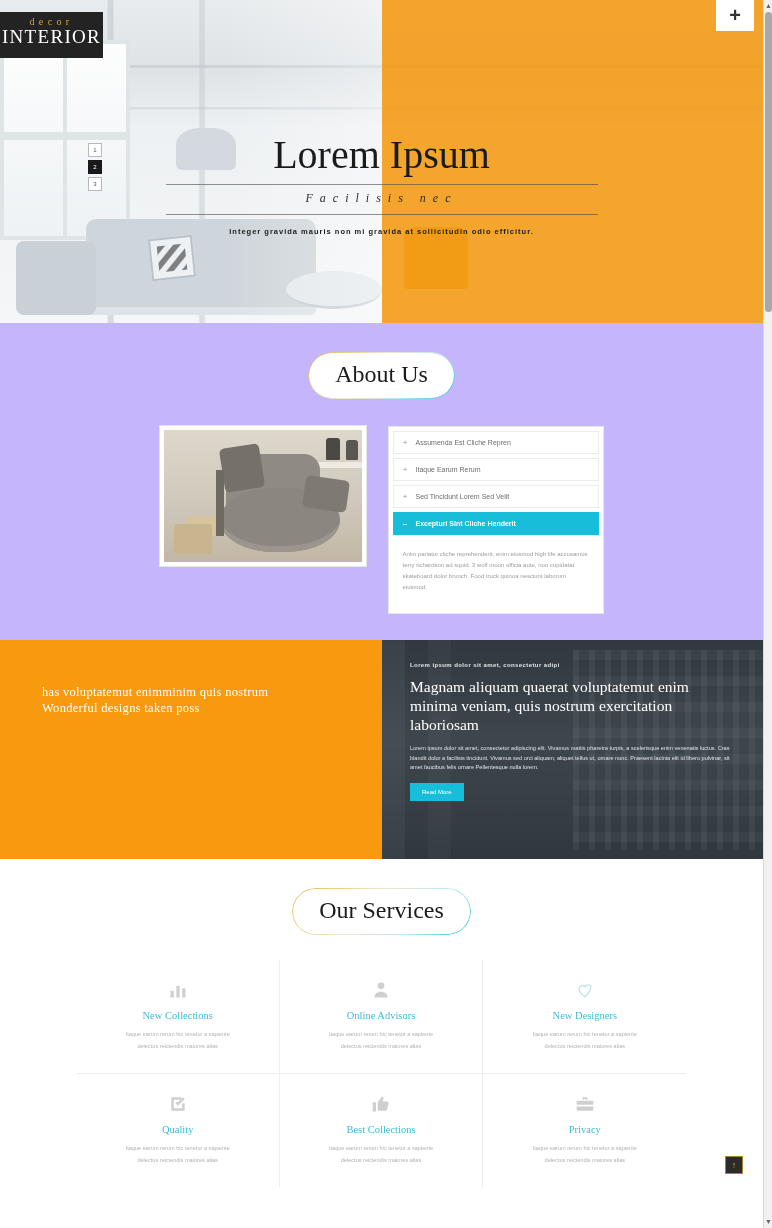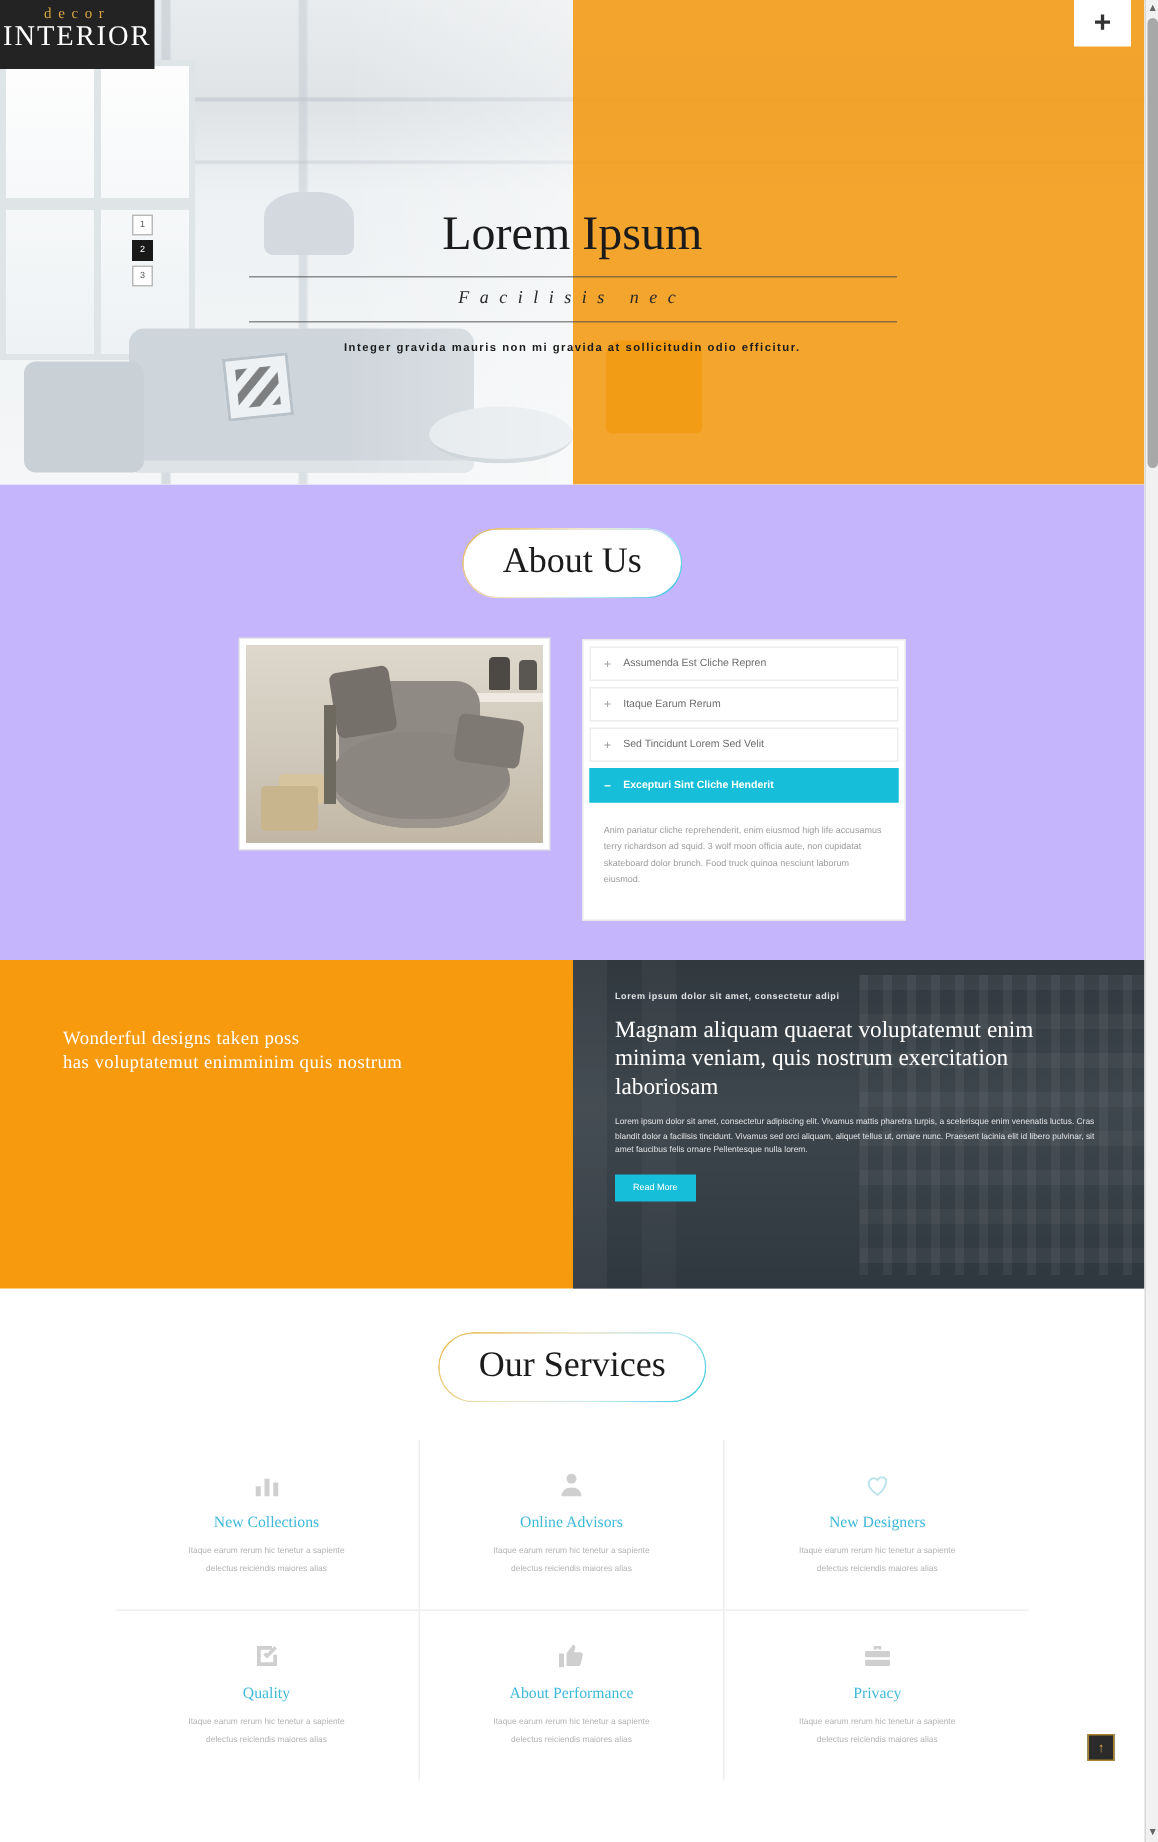--- a/index.html
+++ b/index.html
@@ -87,42 +87,42 @@
     background:#dfa414; border-radius:10px 10px 4px 4px; opacity:.9;
   }
   .hero-overlay-orange {
     position:absolute; left:382px; top:0; width:381px; height:323px;
     background:rgba(244,154,18,.88);
   }
   .hero-fade-left { position:absolute; left:0; top:0; width:382px; height:323px;
     background:linear-gradient(90deg, rgba(255,255,255,0) 60%, rgba(255,255,255,.35) 100%); }
 
   .logo-box {
-    position:absolute; left:0; top:0; width:103px; height:46px;
+    position:absolute; left:0; top:12px; width:103px; height:46px;
     background:#232323; z-index:30; text-align:center; padding-top:4px;
   }
   .logo-decor { color:#d9a441; font-size:10px; letter-spacing:4.4px;
     font-family:"Liberation Serif", serif; }
   .logo-interior { color:#fff; font-size:19px; letter-spacing:1.3px; line-height:20px;
     font-family:"Liberation Serif", serif; }
 
   .menu-btn {
     position:absolute; right:9px; top:0; width:38px; height:31px; background:#fff;
     z-index:30; color:#333; font-size:20px; line-height:31px; text-align:center; font-weight:700;
   }
 
   .slide-dots { position:absolute; left:88px; top:143px; z-index:25; }
   .slide-dot {
     width:14px; height:14px; margin-bottom:3px; background:#fff; border:1px solid #b9b9b9;
     font-size:6px; line-height:12px; text-align:center; color:#555;
   }
   .slide-dot.active { background:#191919; color:#fff; border-color:#191919; }
 
   .hero-text { position:absolute; left:0; top:132px; width:763px; z-index:20; text-align:center; }
-  .hero-title { font-family:"Liberation Serif", serif; font-size:32px; color:#1b1b1b; line-height:46px; }
+  .hero-title { font-family:"Liberation Serif", serif; font-size:40px; color:#1b1b1b; line-height:46px; }
   .hero-sub-wrap { margin:6px auto 0; width:432px; position:relative; padding:7px 0 9px;font-style:italic; }
   .hero-sub-wrap::before, .hero-sub-wrap::after {
     content:""; position:absolute; left:0; width:432px; height:1px; background:#4a4a4a; opacity:.6;
   }
   .hero-sub-wrap::before { top:0; } .hero-sub-wrap::after { bottom:0; }
   .hero-sub { font-family:"Liberation Serif", serif; font-size:12px; letter-spacing:7px; color:#2a2a2a; }
   .hero-desc { margin-top:12px; font-size:7.5px; font-weight:bold; letter-spacing:1px; color:#1b1b1b; }
 
   
   .pill-wrap { text-align:center; }
@@ -309,22 +309,22 @@
           <span class="sign">–</span>
           <span>Excepturi Sint Cliche Henderit</span>
         </div>
         <div class="acc-panel">Anim pariatur cliche reprehenderit, enim eiusmod high life accusamus terry richardson ad squid. 3 wolf moon officia aute, non cupidatat skateboard dolor brunch. Food truck quinoa nesciunt laborum eiusmod.</div>
       </div>
     </div>
   </div>
 
   <div class="split">
     <div class="split-left">
+      <h3>has voluptatemut enimminim quis nostrum</h3>
       <h3>Wonderful designs taken poss</h3>
-      <h3>has voluptatemut enimminim quis nostrum</h3>
     </div>
     <div class="split-right">
       <div class="bg"></div>
       <div class="bg2"></div>
       <div class="veil"></div>
       <div class="content">
         <div class="sr-kicker">Lorem ipsum dolor sit amet, consectetur adipi</div>
         <div class="sr-title">Magnam aliquam quaerat voluptatemut enim minima veniam, quis nostrum exercitation laboriosam</div>
         <div class="sr-para">Lorem ipsum dolor sit amet, consectetur adipiscing elit. Vivamus mattis pharetra turpis, a scelerisque enim venenatis luctus. Cras blandit dolor a facilisis tincidunt. Vivamus sed orci aliquam, aliquet tellus ut, ornare nunc. Praesent lacinia elit id libero pulvinar, sit amet faucibus felis ornare Pellentesque nulla lorem.</div>
         <button class="sr-btn">Read More</button>
@@ -387,21 +387,21 @@
         <div class="svc-desc" style="margin-top:2px">delectus reiciendis maiores alias</div>
       </div>
 
       <div class="svc-cell b-r">
         <div class="svc-icon">
           <svg viewBox="0 0 24 24">
               <rect x="2" y="10" width="4" height="11"></rect>
               <path d="M8 10l5-7c1.6 0 2.4 1.2 2 2.7L14 9h5a2 2 0 0 1 2 2.4l-1.6 7A2 2 0 0 1 17.4 20H8z"></path>
             </svg>
         </div>
-        <div class="svc-title">About Performance</div>
+        <div class="svc-title">Best Collections</div>
         <div class="svc-desc">Itaque earum rerum hic tenetur a sapiente</div>
         <div class="svc-desc" style="margin-top:2px">delectus reiciendis maiores alias</div>
       </div>
 
       <div class="svc-cell">
         <div class="svc-icon">
           <svg viewBox="0 0 24 24">
               <path d="M9 4h6v3h-2V6h-2v1H9z"></path>
               <rect x="2" y="8" width="20" height="5" rx="1"></rect>
               <rect x="2" y="15" width="20" height="5" rx="1"></rect>

